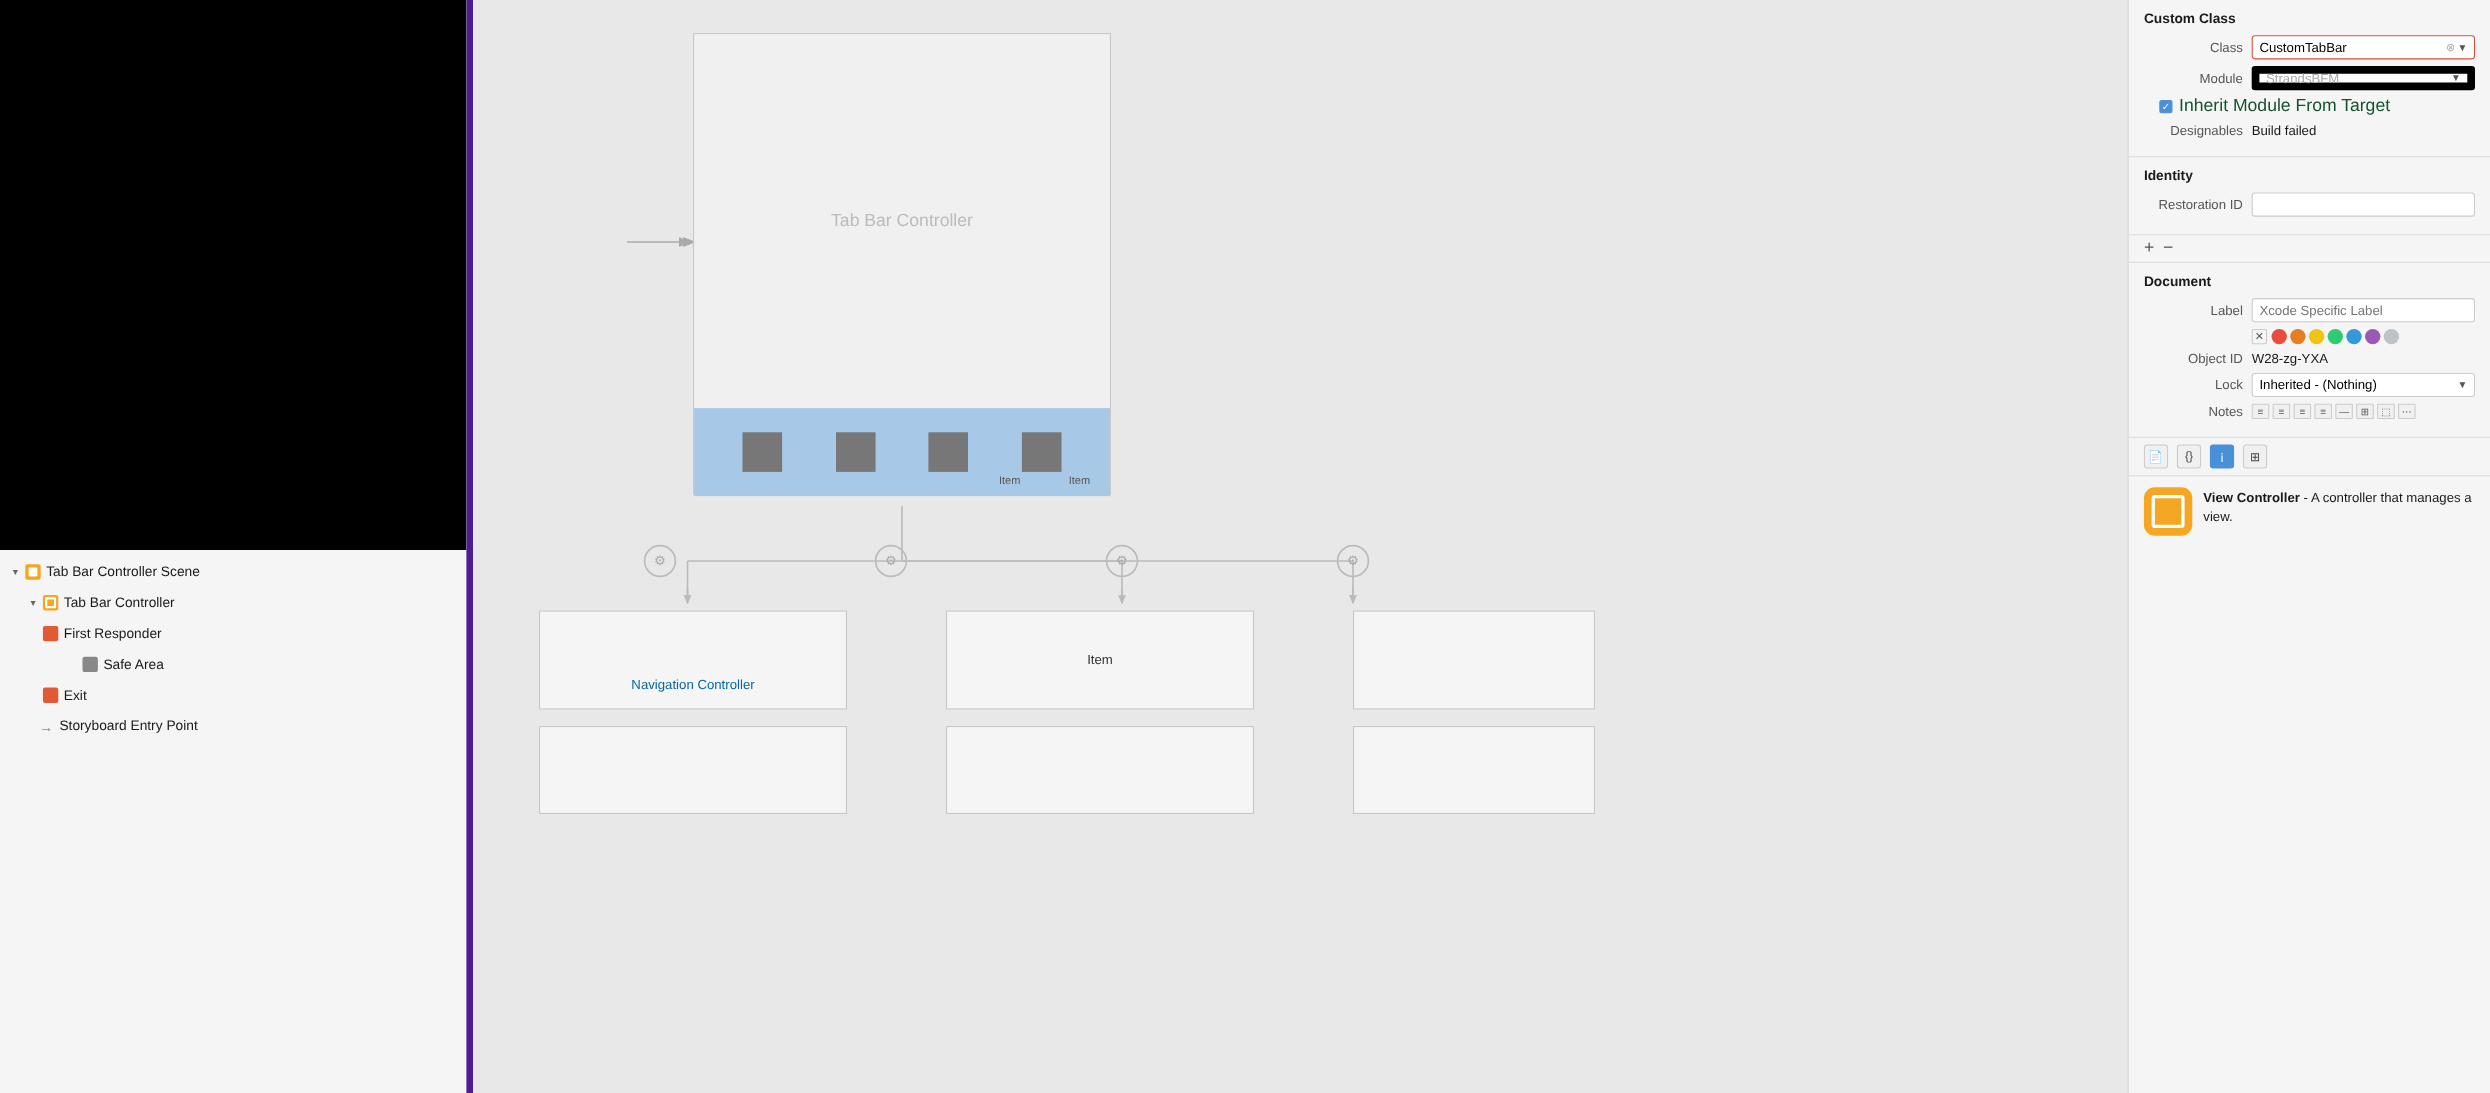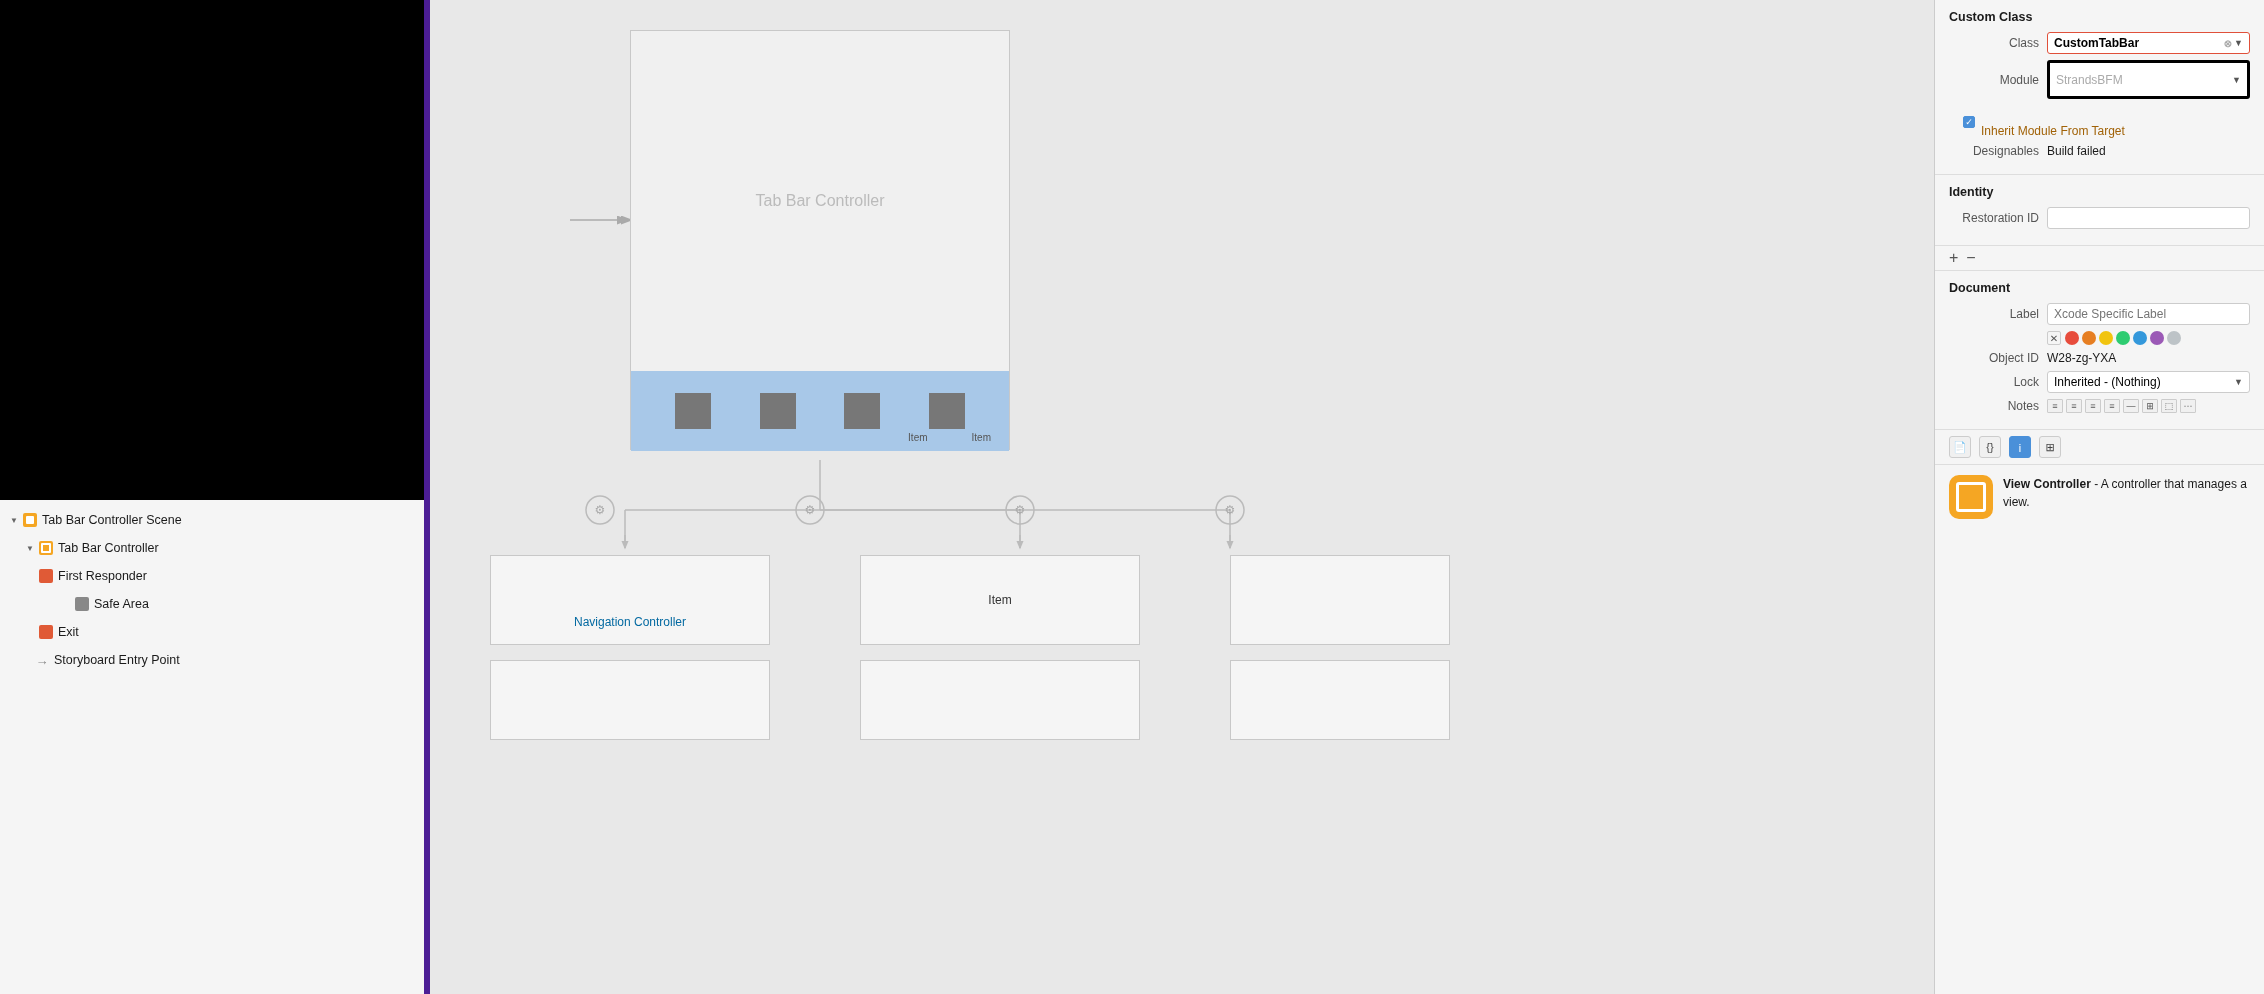--- a/index.html
+++ b/index.html
@@ -136,21 +136,20 @@
       flex: 1;
       height: 22px;
       border: 1px solid #e0503a;
       border-radius: 3px;
       padding: 0 6px;
       font-size: 12px;
       background: #fff;
       display: flex;
       align-items: center;
       justify-content: space-between;
-      font-weight: bold;
     }
 
     .field-input-normal {
       flex: 1;
       height: 22px;
       border: 1px solid #ccc;
       border-radius: 3px;
       padding: 0 6px;
       font-size: 12px;
       background: #fff;
@@ -524,29 +523,29 @@
         <span style="font-size:12px;">CustomTabBar</span>
         <div style="display:flex;align-items:center;gap:2px;">
           <span style="font-size:10px;color:#aaa;cursor:pointer;">⊗</span>
           <span class="dropdown-arrow">▼</span>
         </div>
       </div>
     </div>
 
     <div class="field-row">
       <span class="field-label">Module</span>
-      <div class="field-input-normal" style="display:flex;align-items:center;justify-content:space-between;background:#fff;border:3px solid #000000;border-radius:3px;padding:0 6px;flex:1;height:39px;gap:40px;">
+      <div class="field-input-normal" style="display:flex;align-items:center;justify-content:space-between;background:#fff;border:7px solid #000000;border-radius:3px;padding:0 6px;flex:1;height:22px;gap:40px;">
         <span style="font-size:12px;color:#aaa;">StrandsBFM</span>
         <span class="dropdown-arrow">▼</span>
       </div>
     </div>
 
     <div class="checkbox-row">
       <div class="checkbox"></div>
-      <span style="font-size:12px;color:#a16207;margin-top:19px;">Inherit Module From Target</span>
+      <span style="font-size:16px;color:#14532d;">Inherit Module From Target</span>
     </div>
 
     <div class="designables-row">
       <span class="designables-label">Designables</span>
       <span class="designables-value">Build failed</span>
     </div>
   </div>
 
   <div class="right-section">
     <div class="right-section-header">Identity</div>

